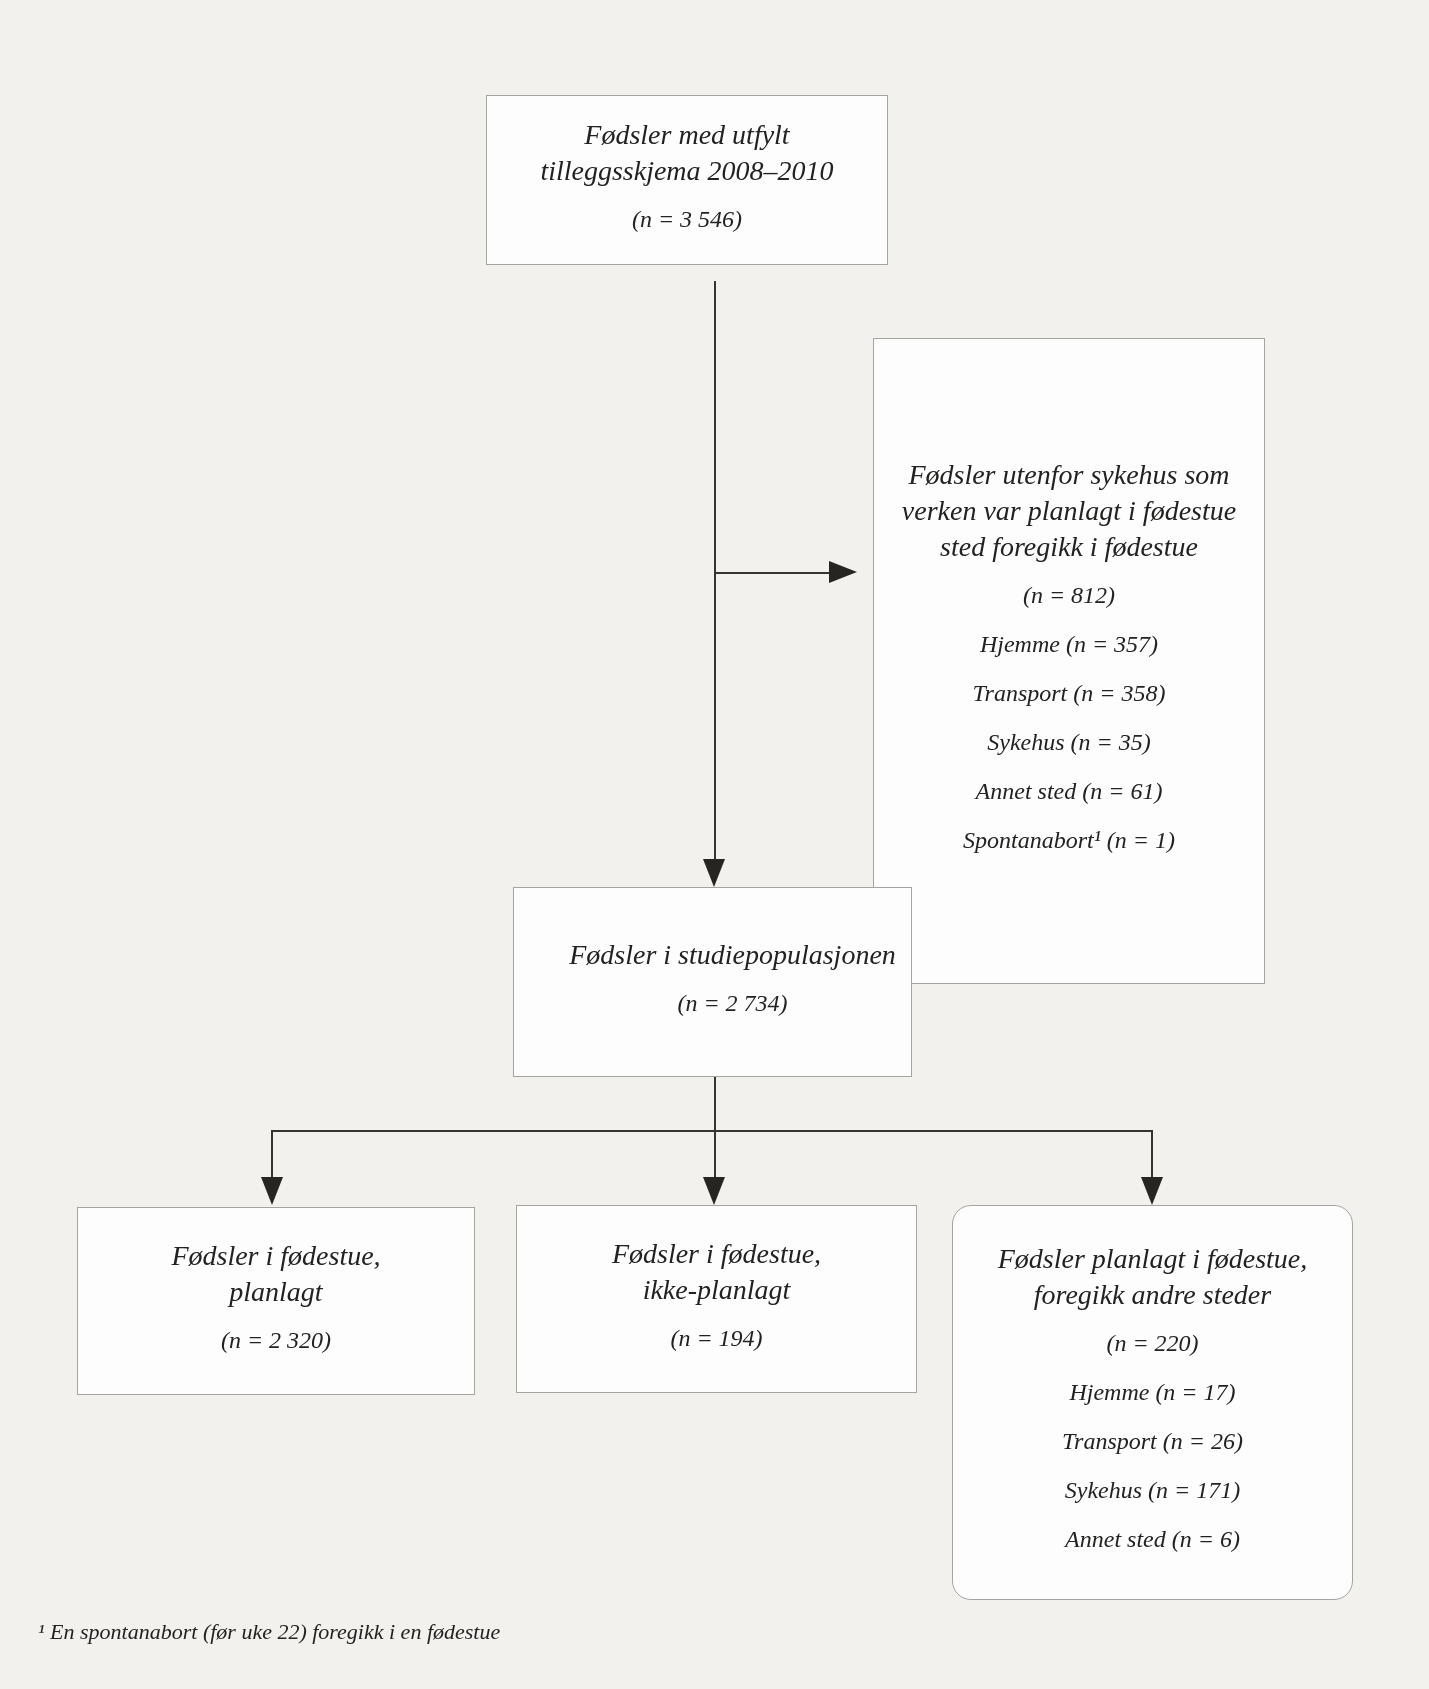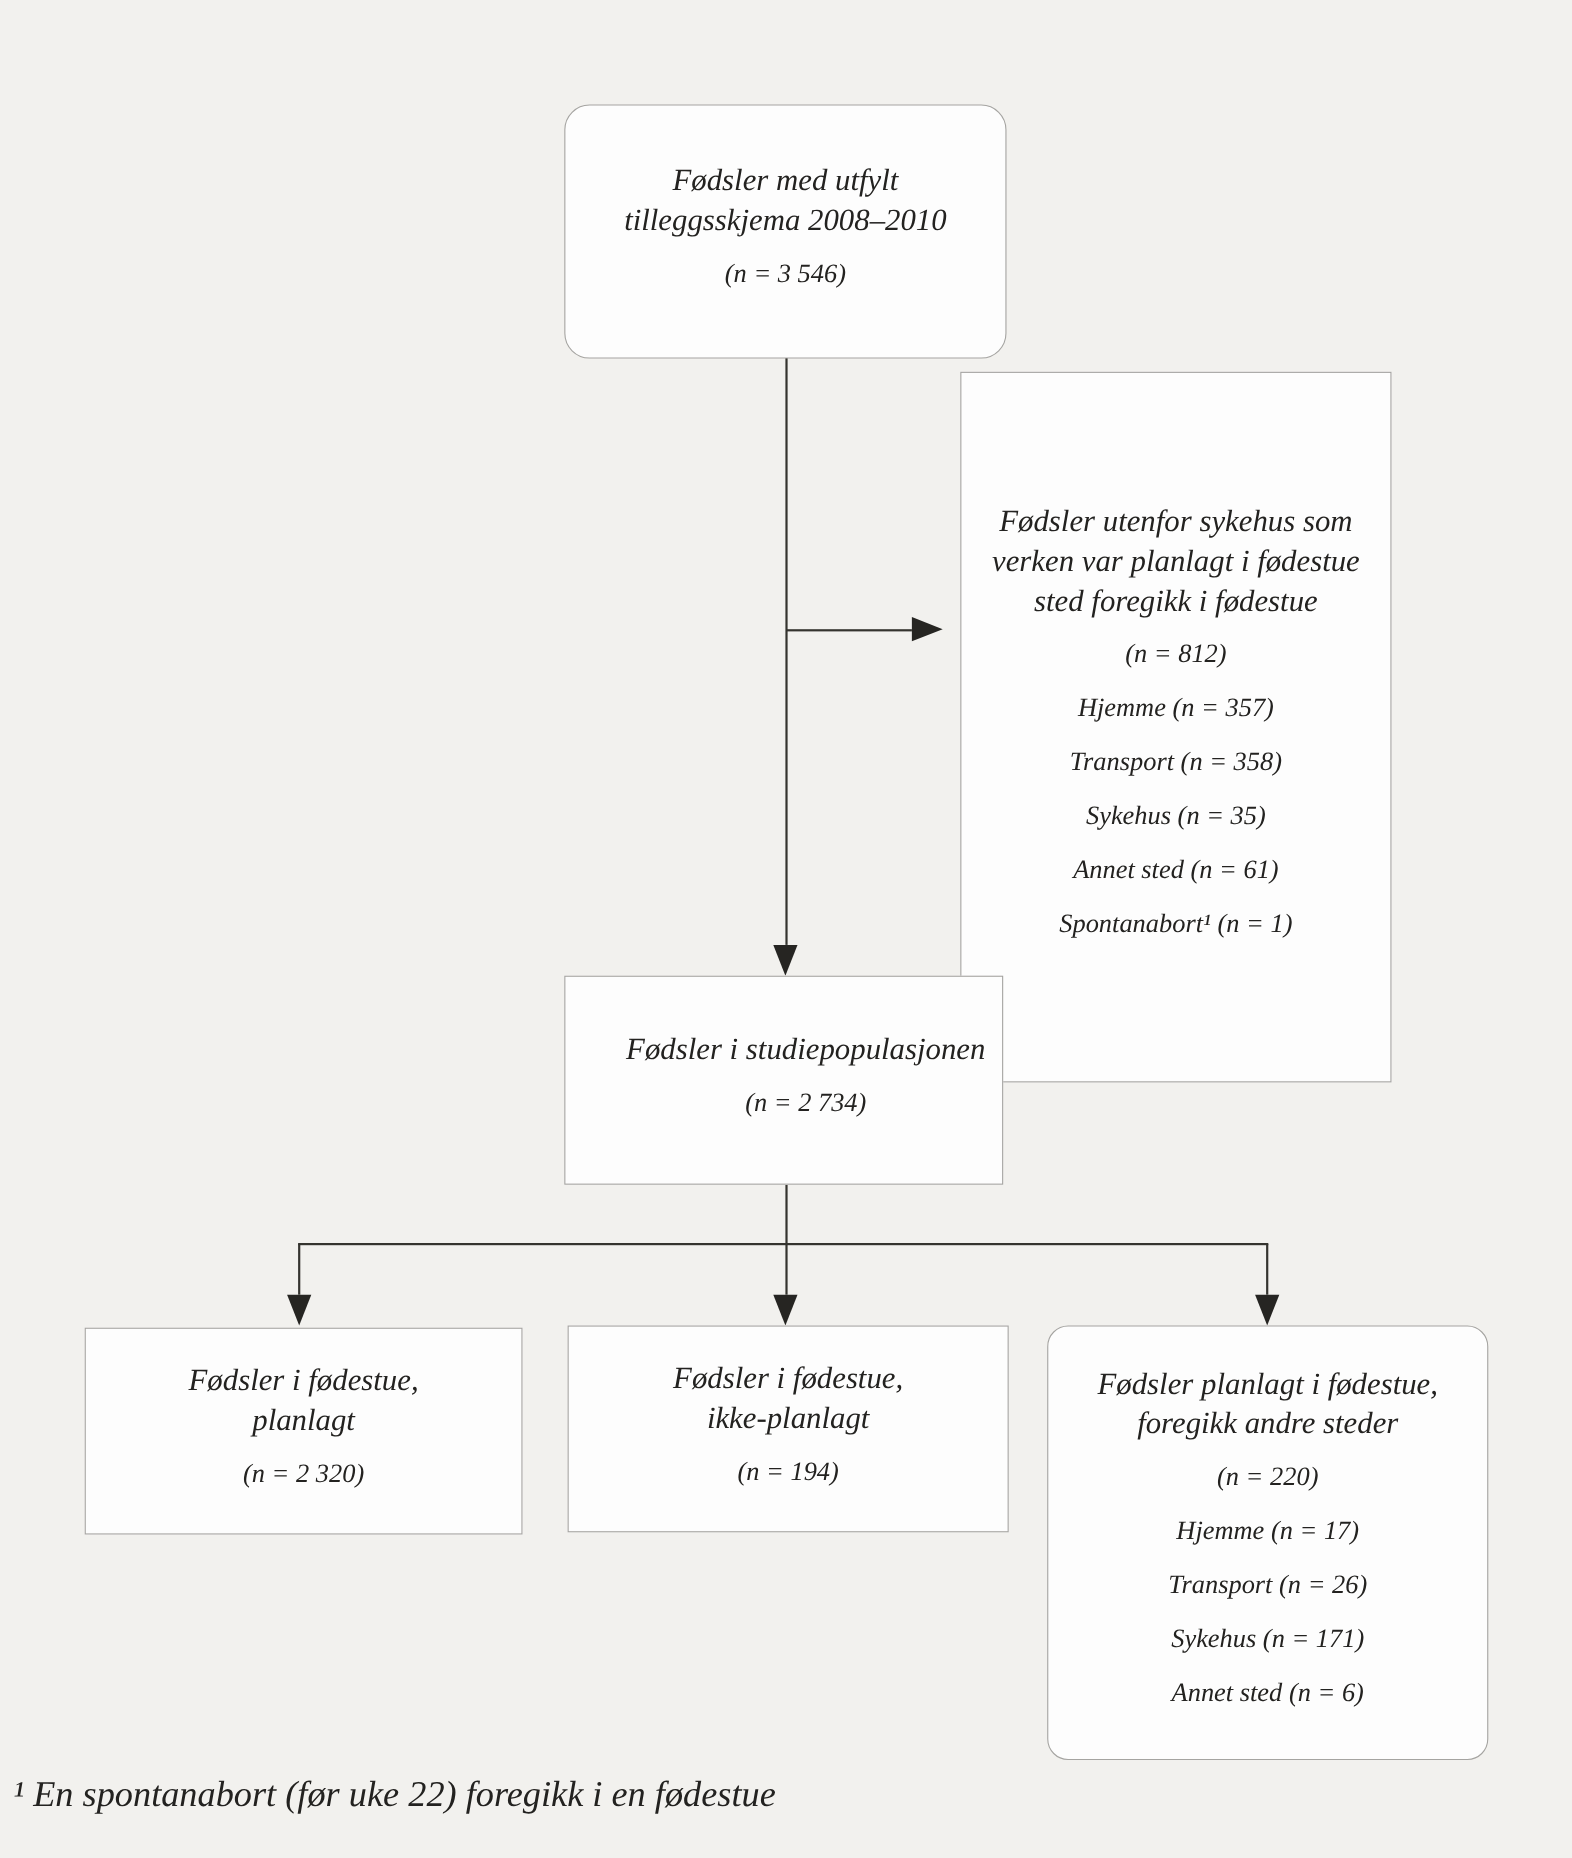--- a/index.html
+++ b/index.html
@@ -58,23 +58,23 @@
   .arrow-right {
     position: absolute;
     width: 0;
     height: 0;
     border-top: 11px solid transparent;
     border-bottom: 11px solid transparent;
     border-left: 28px solid #262522;
   }
   .footnote {
     position: absolute;
-    left: 12px;
+    left: 38px;
     top: 1616px;
-    font-size: 33px;
+    font-size: 22px;
     line-height: 32px;
     white-space: nowrap;
   }
 </style>
 </head>
 <body>
 
 <div id="canvas">
 
   <div class="line" style="left:714px; top:281px; width:2px; height:578px;"></div>
@@ -88,21 +88,21 @@
 
   <div class="line" style="left:271px; top:1131px; width:2px; height:46px;"></div>
   <div class="arrow-down" style="left:261px; top:1177px;"></div>
 
   <div class="line" style="left:714px; top:1131px; width:2px; height:46px;"></div>
   <div class="arrow-down" style="left:703px; top:1177px;"></div>
 
   <div class="line" style="left:1151px; top:1131px; width:2px; height:46px;"></div>
   <div class="arrow-down" style="left:1141px; top:1177px;"></div>
 
-  <div class="box" style="left:513px; top:95px; width:402px; height:231px;border-radius:23px;">
+  <div class="box" style="left:486px; top:95px; width:402px; height:170px;">
     <div class="heading">
       <div class="hl">Fødsler med utfylt</div>
       <div class="hl">tilleggsskjema 2008–2010</div>
     </div>
     <div class="nblock">
       <div>(n = 3 546)</div>
     </div>
   </div>
 
   <div class="box" style="left:857px; top:338px; width:392px; height:646px;margin-left:16px;">

